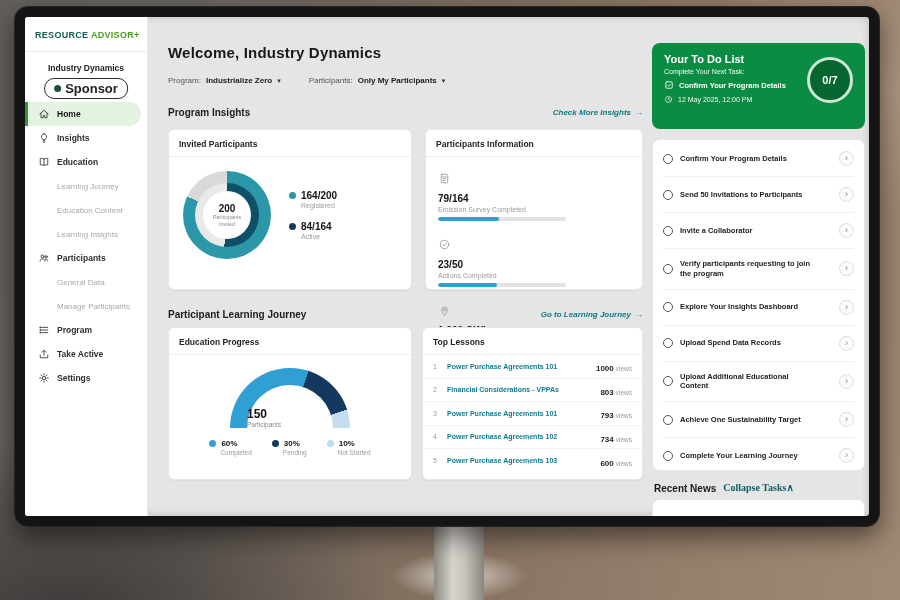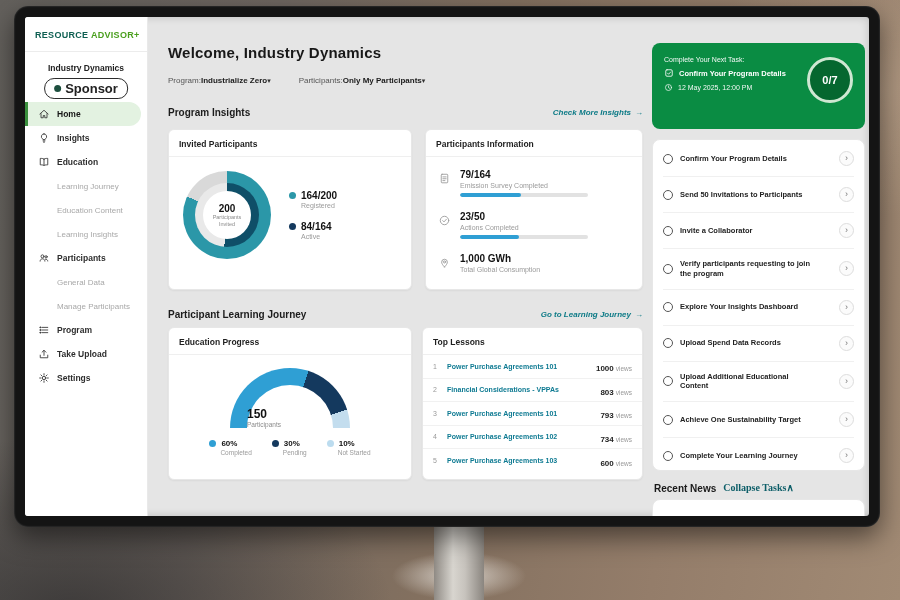--- a/index.html
+++ b/index.html
@@ -32,21 +32,21 @@
   .nav-item { height:24px; display:flex; align-items:center; gap:7px; padding-left:13px;
     font-size:8.5px; font-weight:700; color:#2e2e2e; cursor:pointer; }
   .nav-item.sub { padding-left:32px; font-weight:400; color:#a8a8a8; font-size:8px; }
   .nav-item.active { background:#e3f2e1; border-left:3px solid #3a8f3d; padding-left:10px; margin-right:6px; border-radius:0 12px 12px 0; color:#171717; }
   .nico { width:12px; height:12px; display:flex; flex:none; }
 
   
   .main { position:absolute; left:123px; top:0; bottom:0; width:497px; }
   .welcome { position:absolute; top:27px; left:20px; font-size:15px; font-weight:700; color:#181818; letter-spacing:.2px; }
   .filters { position:absolute; top:59px; left:20px; display:flex; gap:28px; align-items:center; }
-  .filter { display:flex; align-items:center; cursor:pointer; font-size:8px; color:#555; }
+  .filter { display:flex; gap:5px; align-items:center; cursor:pointer; font-size:8px; color:#555; }
   .fval { font-weight:700; color:#1b1b1b; }
   .chev { font-size:7px; color:#333; }
   .sec { position:absolute; left:20px; right:2px; display:flex; justify-content:space-between; align-items:center; }
   .sec1 { top:90px; } .sec2 { top:292px; }
   .sec-title { font-size:10px; font-weight:700; color:#1c1c1c; }
   .sec-link { font-size:8px; font-weight:700; color:#0c7a86; display:flex; gap:4px; align-items:center; cursor:pointer;font-style:italic; }
   .card { position:absolute; background:#fff; border:1px solid #e7e7e7; border-radius:6px; box-shadow:0 1px 2px rgba(0,0,0,.05); }
   .card-title { font-size:8.5px; font-weight:700; color:#1f1f1f; padding:9px 10px 7px; border-bottom:1px solid #efefef; }
   #card-invited { left:20px; top:112px; width:244px; height:161px; }
   .inv-body { display:flex; align-items:center; padding:14px 10px 10px 14px; }
@@ -58,21 +58,21 @@
   .d-l { font-size:5.5px; color:#8b8b8b; line-height:1.25; width:38px; }
   .inv-legend { margin-left:18px; display:flex; flex-direction:column; gap:12px; }
   .leg-top { display:flex; align-items:center; gap:5px; }
   .leg-dot { width:7px; height:7px; border-radius:50%; flex:none; }
   .dot-teal { background:#2b97a8; } .dot-navy { background:#14395e; }
   .dot-blue { background:#2f9fd4; } .dot-pale { background:#bcdcef; }
   .leg-val { font-size:10px; font-weight:700; color:#121212; }
   .leg-lab { font-size:7px; color:#9a9a9a; margin-left:12px; margin-top:1px; }
   #card-info { left:277px; top:112px; width:218px; height:161px; }
   .info-rows { padding:5px 12px; }
-  .info-row { display:flex; gap:9px; padding:7px 0; }
+  .info-row { display:flex; gap:9px; padding:7px 0;flex-direction:column; }
   .info-ic { width:13px; height:13px; margin-top:2px; flex:none; }
   .info-val { font-size:10px; font-weight:700; color:#121212; }
   .info-lab { font-size:7px; color:#9a9a9a; margin:2px 0 4px; }
   .bar { height:4px; background:#e2e2e2; border-radius:2px; width:128px; overflow:hidden; }
   .bar-fill { height:4px; border-radius:2px; background:#2f9fd4; }
   #card-edu { left:20px; top:310px; width:244px; height:153px; }
   .gauge-wrap { position:relative; width:120px; height:60px; margin:13px auto 0; }
   .gauge { position:absolute; inset:0; border-radius:120px 120px 0 0;
     background:conic-gradient(from 270deg at 50% 100%, #2f9fd4 0deg 108deg, #14395e 108deg 162deg, #c3ddee 162deg 180deg); }
   .gauge-hole { position:absolute; left:17px; right:17px; bottom:0; height:43px; border-radius:120px 120px 0 0; background:#fff;
@@ -192,21 +192,21 @@
                 </svg>
             </span>
             <span>Program</span>
           </div>
           <div class="nav-item">
             <span class="nico">
               <svg width="12" height="12" viewBox="0 0 16 16" fill="none" stroke="#3c3c3c" stroke-width="1.2" stroke-linecap="round" stroke-linejoin="round">
                   <path d="M3 9.5V13h10V9.5M8 3.2v6.6M5.4 5.6 8 3l2.6 2.6"></path>
                 </svg>
             </span>
-            <span>Take Upload</span>
+            <span>Take Active</span>
           </div>
           <div class="nav-item">
             <span class="nico">
               <svg width="12" height="12" viewBox="0 0 16 16" fill="none" stroke="#3c3c3c" stroke-width="1.2" stroke-linecap="round" stroke-linejoin="round">
                   <circle cx="8" cy="8" r="2.2"></circle>
                   <path d="M8 2.2v2M8 11.8v2M2.2 8h2M11.8 8h2M3.9 3.9l1.4 1.4M10.7 10.7l1.4 1.4M12.1 3.9l-1.4 1.4M5.3 10.7l-1.4 1.4"></path>
                 </svg>
             </span>
             <span>Settings</span>
           </div>
@@ -382,20 +382,21 @@
           <div class="lesson-row">
             <span class="l-rank">5</span>
             <span class="l-title">Power Purchase Agreements 103</span>
             <span><span class="l-views-c">600</span><span class="l-views-l">views</span></span>
           </div>
         </div>
       </main>
 
       <section class="right">
         <div class="todo-hero">
+          <div class="th-title">Your To Do List</div>
           <div class="th-sub">Complete Your Next Task:</div>
           <div class="th-task">
             <span class="th-ic">
               <svg width="10" height="10" viewBox="0 0 16 16" fill="none" stroke="#ffffff" stroke-width="1.3" stroke-linecap="round" stroke-linejoin="round">
                   <rect x="2.8" y="2.8" width="10.4" height="10.4" rx="2"></rect>
                   <path d="M5.6 8.2l1.8 1.8 3.2-3.6"></path>
                 </svg>
             </span>
             <span>Confirm Your Program Details</span>
           </div>

